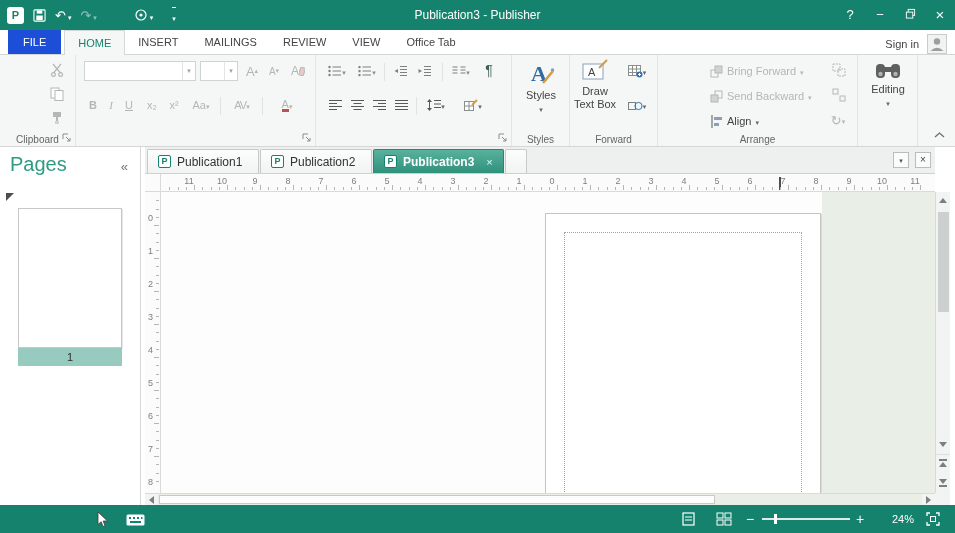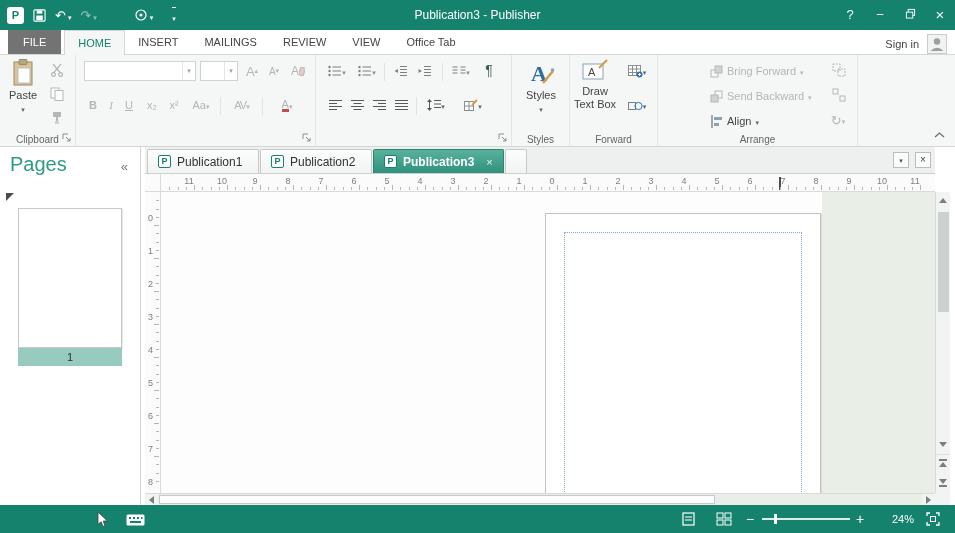--- a/index.html
+++ b/index.html
@@ -12,21 +12,21 @@
   .qbtn{display:inline-flex;align-items:center;gap:2px;color:#fff;font-size:13px;cursor:default}
   .qbtn.dis{opacity:.5}
   .dd::after{content:"▾";font-size:7px;line-height:1}
   .dd.w::after{color:#fff}
   .title-text{position:absolute;left:0;right:0;top:0;height:30px;line-height:30px;text-align:center;font-size:12px;color:#fff}
   .winctl{position:absolute;right:0;top:0;height:30px;display:flex}
   .winctl>span{width:30px;height:30px;line-height:30px;text-align:center;font-size:13px;color:#fff}
   .winctl .close{font-size:15px}
   
   .tabrow{position:absolute;left:0;top:30px;width:955px;height:24px;background:#fff;display:flex;align-items:flex-end;padding-left:8px}
-  .ftab{height:24px;line-height:24px;padding:0 15px;background:#737373;color:#fff;font-size:11px;margin-right:3px}
+  .ftab{height:24px;line-height:24px;padding:0 15px;background:#1d4ed8;color:#fff;font-size:11px;margin-right:3px}
   .rtab{height:24px;line-height:24px;padding:0 13px;color:#444;font-size:11px}
   .rtab.active{background:#f5f6f6;border:1px solid #d4d7d6;border-bottom:none;color:#15826d;height:25px;margin-bottom:-1px;z-index:3;line-height:25px}
   .signin{margin-left:auto;display:flex;align-items:center;gap:8px;padding-right:8px}
   .signin .lbl{color:#444}
   
   .ribbon{position:absolute;left:0;top:54px;width:955px;height:93px;background:#f5f6f6;border-top:1px solid #d4d7d6;border-bottom:1px solid #d4d7d6}
   .grp{position:absolute;top:0;height:91px;border-right:1px solid #e3e5e4}
   .glabel{position:absolute;bottom:1px;left:0;right:0;text-align:center;font-size:10px;color:#616665}
   .launcher{position:absolute;bottom:3px;right:3px;width:10px;height:10px}
   .dis-t{color:#b2b7b6}
@@ -153,29 +153,20 @@
         <rect x="0.5" y="0.5" width="19" height="19" fill="#f1f2f2" stroke="#c9cdcc"></rect>
         <circle cx="10" cy="7.5" r="3.2" fill="#9aa09f"></circle>
         <path d="M3.5 17 Q10 10.5 16.5 17 Z" fill="#9aa09f"></path>
       </svg>
   </div>
 </div>
 
 <div class="ribbon">
 
   <div class="grp" style="left:0;width:76px">
-    <div class="bigbtn" style="left:4px;top:4px;width:38px">
-      <svg width="24" height="28" viewBox="0 0 24 28">
-          <rect x="3" y="3" width="18" height="23" fill="#d9c49a" stroke="#9c8a63"></rect>
-          <rect x="8" y="0.5" width="8" height="5" rx="1" fill="#b5a67f" stroke="#9c8a63"></rect>
-          <rect x="7" y="9" width="12" height="15" fill="#fff" stroke="#b9bdbc"></rect>
-        </svg>
-      <div class="cap en-t">Paste</div>
-      <div class="dd" style="color:#666"></div>
-    </div>
     <div class="sb" style="left:46px;top:5px">
       <svg width="14" height="14" viewBox="0 0 14 14">
           <line x1="3" y1="1" x2="10.5" y2="10" stroke="#b3b8b7" stroke-width="1.2"></line>
           <line x1="11" y1="1" x2="3.5" y2="10" stroke="#b3b8b7" stroke-width="1.2"></line>
           <circle cx="3.4" cy="11.5" r="1.9" fill="none" stroke="#b3b8b7" stroke-width="1.2"></circle>
           <circle cx="10.6" cy="11.5" r="1.9" fill="none" stroke="#b3b8b7" stroke-width="1.2"></circle>
         </svg>
     </div>
     <div class="sb" style="left:46px;top:29px">
       <svg width="14" height="14" viewBox="0 0 14 14">
@@ -444,20 +435,33 @@
           <rect x="8" y="8" width="5" height="5" fill="none" stroke="#b3b8b7"></rect>
         </svg>
     </div>
     <div class="sb dis-t" style="left:166px;top:55px;width:28px">
       <span style="font-size:13px">↻</span>
         <span class="dd" style="color:#b3b8b7"></span>
     </div>
     <div class="glabel">Arrange</div>
   </div>
 
+  <div class="grp" style="left:858px;width:60px">
+    <div class="bigbtn" style="left:0;top:6px;width:60px">
+      <svg width="26" height="20" viewBox="0 0 26 20">
+          <rect x="1" y="3" width="9" height="14" rx="4" fill="#5c6160"></rect>
+          <rect x="16" y="3" width="9" height="14" rx="4" fill="#5c6160"></rect>
+          <rect x="9" y="6" width="8" height="5" fill="#5c6160"></rect>
+          <circle cx="5.5" cy="13" r="2.2" fill="#aeb3b2"></circle>
+          <circle cx="20.5" cy="13" r="2.2" fill="#aeb3b2"></circle>
+        </svg>
+      <div class="cap en-t">Editing</div>
+      <div class="dd" style="color:#666"></div>
+    </div>
+  </div>
 
   <div class="chev">
     <svg width="11" height="6" viewBox="0 0 11 6">
         <polyline points="1,5 5.5,1 10,5" fill="none" stroke="#6a6f6e" stroke-width="1.3"></polyline>
       </svg>
   </div>
 </div>
 
 <div class="otbar">
   <div class="otab">

